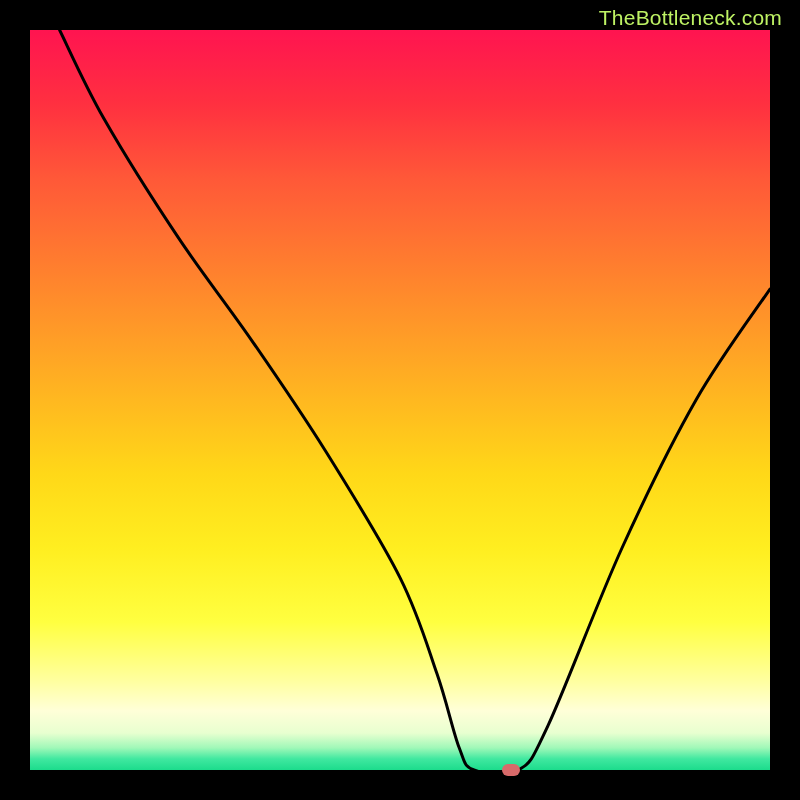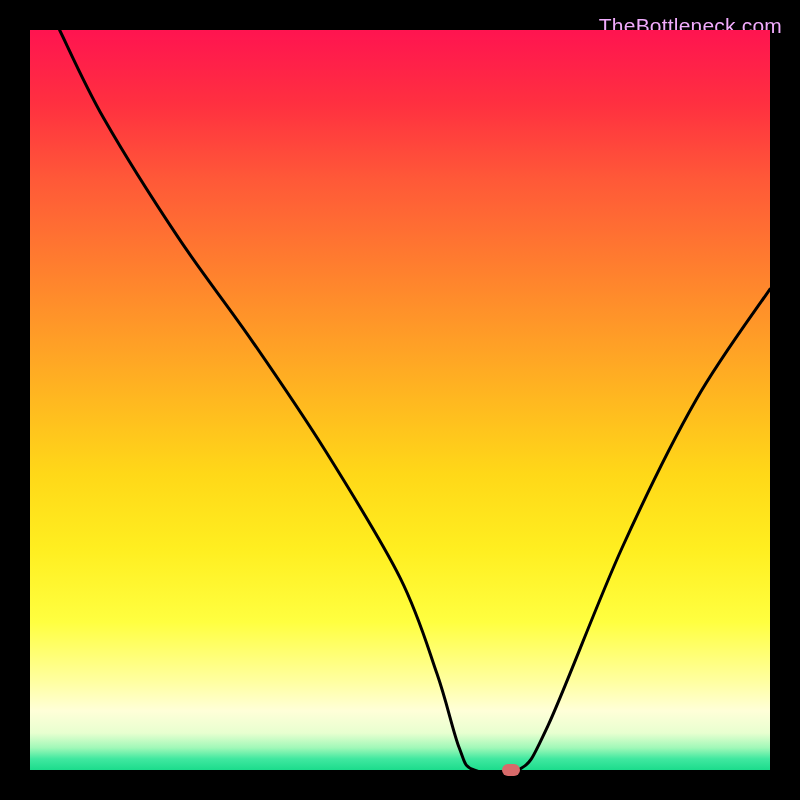--- a/index.html
+++ b/index.html
@@ -32,24 +32,23 @@
       #a0f8b8 97%,
       #40e8a0 98.5%,
       #1cdc8c 100%);
   }
   .watermark {
     position: absolute;
     top: 6px;
     right: 18px;
     font-family: Arial, Helvetica, sans-serif;
     font-size: 21px;
-    color: #f0abfc;
+    color: #bef264;
     letter-spacing: 0.2px;
     user-select: none;
-    margin-top: 8px;
   }
   svg.curve {
     position: absolute;
     left: 0; top: 0;
     width: 100%;
     height: 100%;
   }
   .marker {
     position: absolute;
     width: 18px;

